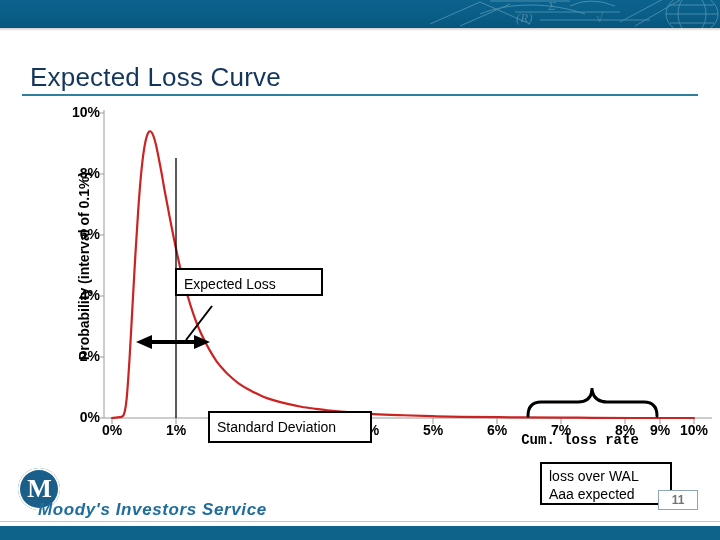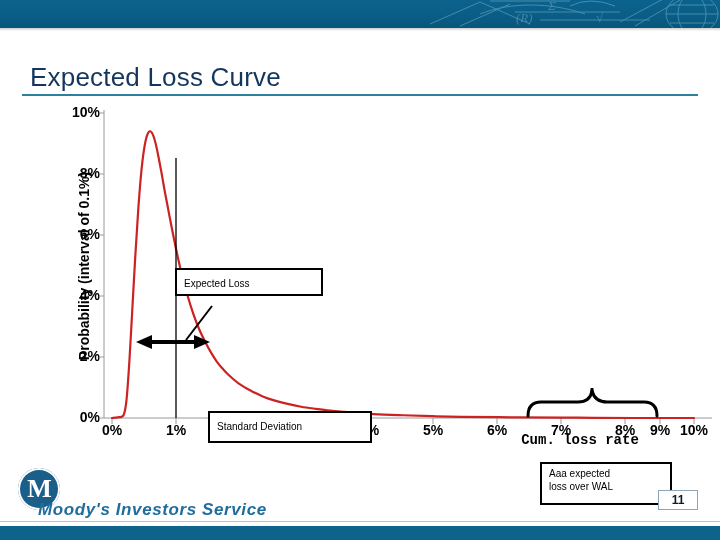--- a/index.html
+++ b/index.html
@@ -115,21 +115,21 @@
   .plotsvg {
     position: absolute;
     left: 0; top: 0;
   }
 
   
   .callout {
     position: absolute;
     background: #ffffff;
     border: 2px solid #000000;
-    font-size: 10px;
+    font-size: 14px;
     color: #000000;
     line-height: 1.28;
     padding: 3px 7px;
     box-sizing: border-box;
     white-space: nowrap;
   }
   .callout-el  { left: 175px; top: 158px; width: 148px; height: 28px; line-height: 22px; }
   .callout-sd  { left: 208px; top: 301px; width: 164px; height: 32px; line-height: 22px; }
   .callout-aaa { left: 540px; top: 352px; width: 132px; height: 43px; padding-top: 4px; }
 
@@ -165,21 +165,21 @@
     letter-spacing: 0.6px;
   }
   .page-num {
     position: absolute;
     right: 22px; top: 490px;
     min-width: 26px;
     padding: 2px 6px;
     text-align: center;
     font-size: 12px;
     font-weight: bold;
-    color: #0f172a;
+    color: #737373;
     border: 1px solid #8fa4b5;
     background: #ffffff;
   }
   .footer-rule {
     position: absolute;
     left: 0; top: 521px;
     width: 720px; height: 1px;
     background: #b9c4cd;
   }
   .footer-band {
@@ -300,22 +300,22 @@
 
     <div class="callout callout-el">
       <span>Expected Loss</span>
     </div>
 
     <div class="callout callout-sd">
       <span>Standard Deviation</span>
     </div>
 
     <div class="callout callout-aaa">
+      <div>loss over WAL</div>
       <div>Aaa expected</div>
-      <div>loss over WAL</div>
     </div>
   </div>
 
   <div class="logo-mark">
     <div class="logo-m">M</div>
   </div>
   <div class="logo-text">Moody's Investors Service</div>
 
   <div class="page-num">11</div>
 

